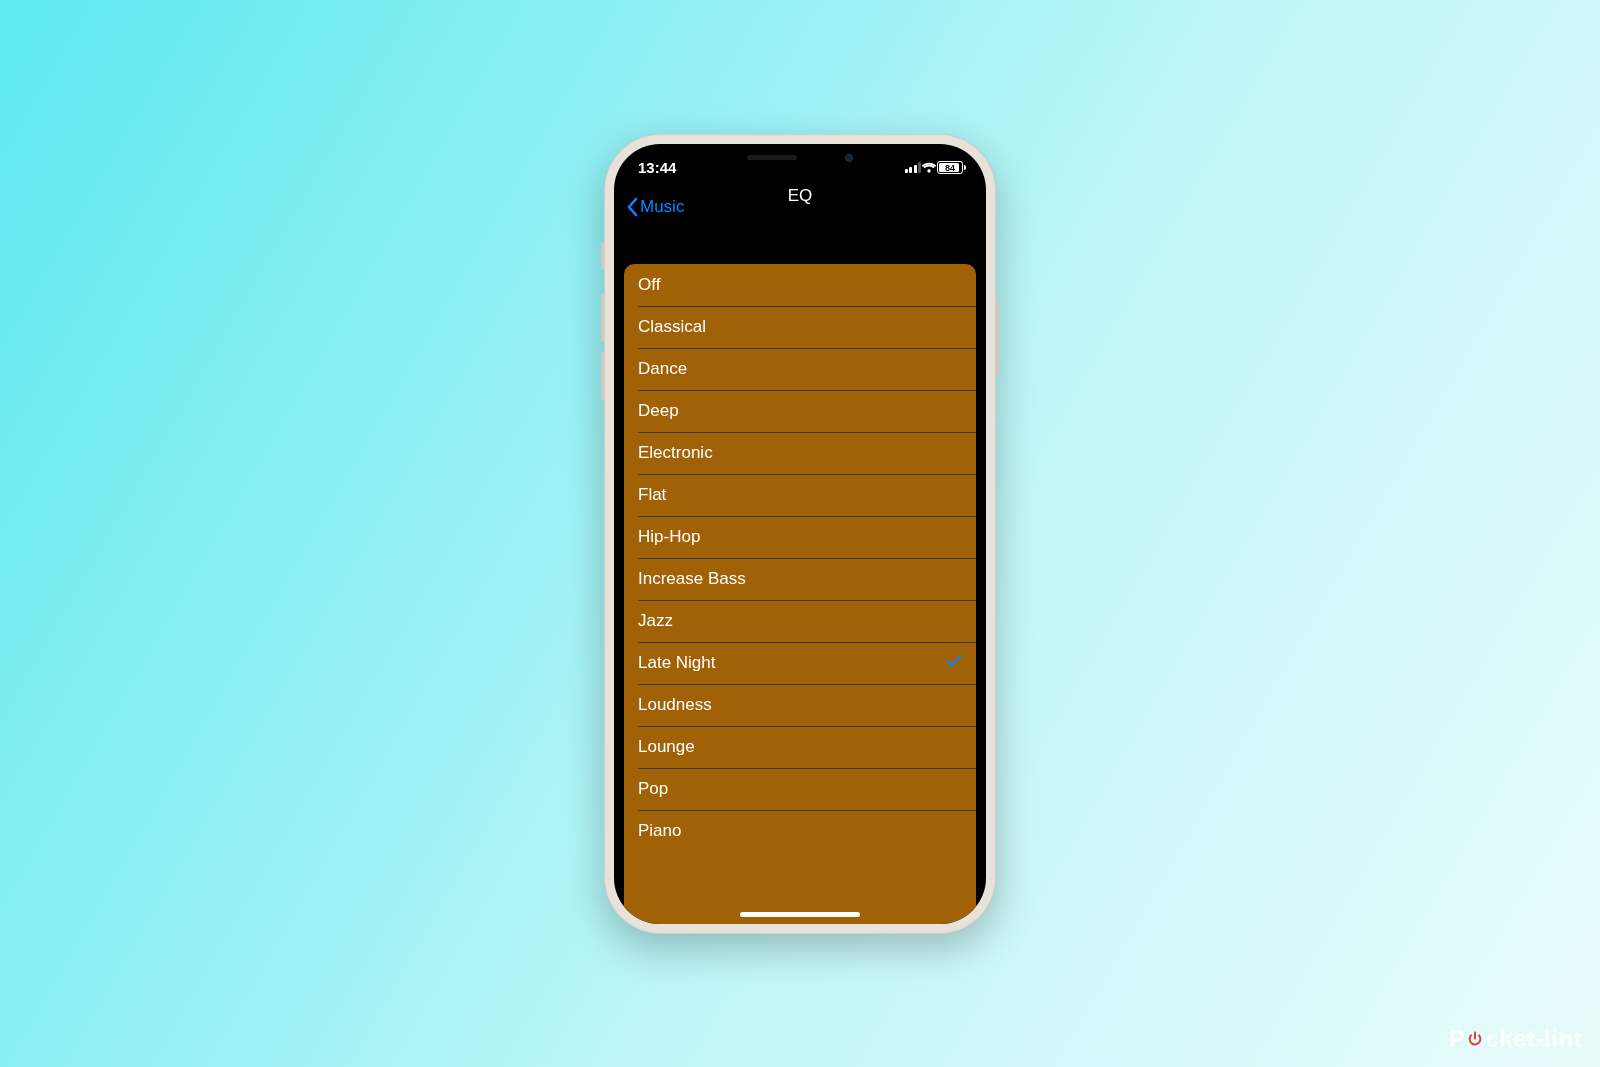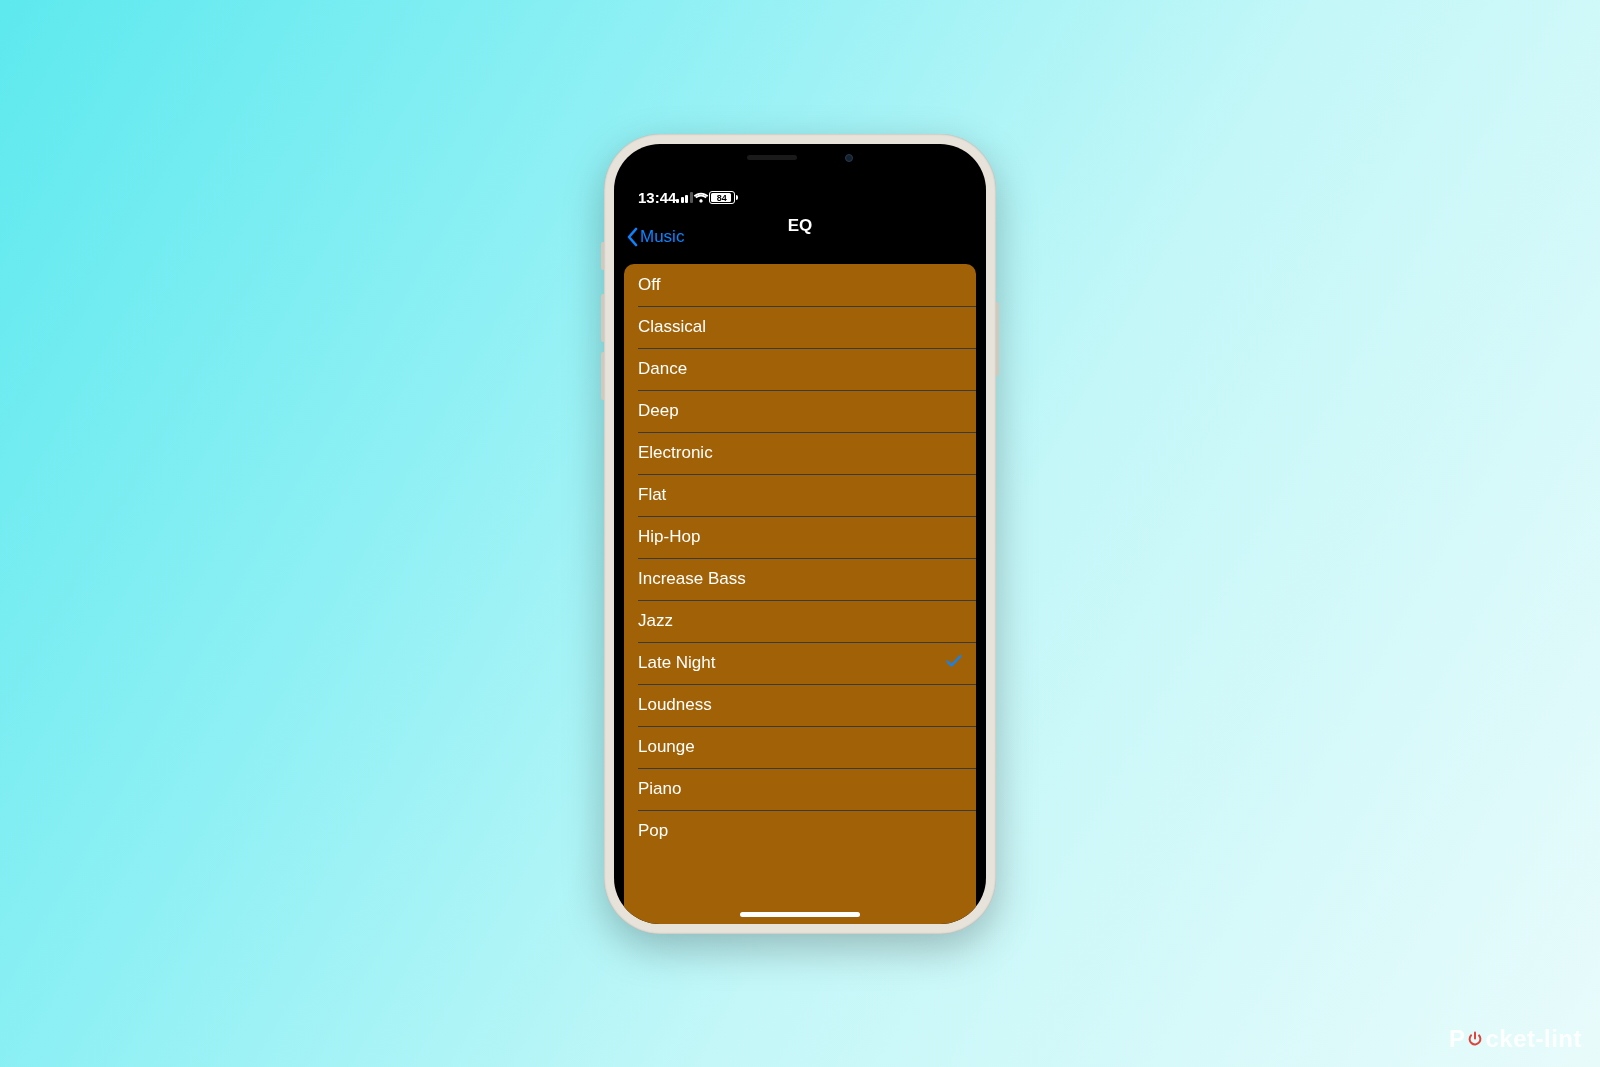--- a/index.html
+++ b/index.html
@@ -68,27 +68,26 @@
     gap:18px;
   }
   .notch .speaker { width:50px; height:5px; background:#1a1a1a; border-radius:3px; }
   .notch .camera { width:8px; height:8px; background:#112131; border-radius:50%; border:1px solid #2a3a4a; margin-left:30px; }
 
   
   .status-bar {
     height: 42px;
     display: flex;
     align-items: center;
-    justify-content: flex-start;
+    justify-content: space-between;
     padding: 0 20px 0 24px;
     font-size: 15px;
     font-weight: 600;
     position: relative;
     z-index: 5;
-    margin-top: 30px;
   }
   .status-left { padding-top:6px; }
   .status-right { display:flex; align-items:center; padding-top:6px; }
   .cell-bars { display:flex; align-items:flex-end; gap:1.5px; height:11px; }
   .cell-bars span { width:3px; background:#fff; border-radius:1px; display:block; }
   .cell-bars span:nth-child(1){height:4px;}
   .cell-bars span:nth-child(2){height:6px;}
   .cell-bars span:nth-child(3){height:8px;}
   .cell-bars span:nth-child(4){height:11px; background:#555;}
   .wifi-ic svg { display:block; }
@@ -110,21 +109,21 @@
     justify-content:center;
   }
   .back-btn {
     position:absolute; left:6px; top:0; bottom:0;
     display:flex; align-items:center; gap:2px;
     color:#0a84ff; font-size:17px;
     padding:0 6px;
     cursor:pointer;
   }
   .back-btn svg { display:block; }
-  .nav-title { font-size:17px; font-weight:700; color:#fff; }
+  .nav-title { font-size:17px; font-weight:400; color:#fff; }
 
   
   .list-container {
     position:absolute;
     top: 120px;
     left: 10px; right: 10px;
     bottom: 0;
     background:#a16207;
     border-radius:10px 10px 0 0;
     overflow:hidden;
@@ -259,24 +258,24 @@
                 <path d="M1.5 7.5 5.5 11.5 14.5 2" stroke="#0a84ff" stroke-width="2.2" stroke-linecap="round" stroke-linejoin="round"></path>
               </svg></span>
           </div>
           <div class="list-row">
             <span>Loudness</span>
           </div>
           <div class="list-row">
             <span>Lounge</span>
           </div>
           <div class="list-row">
+            <span>Pop</span>
+          </div>
+          <div class="list-row">
             <span>Piano</span>
-          </div>
-          <div class="list-row">
-            <span>Pop</span>
           </div>
         </div>
 
       <div class="home-indicator"></div>
     </div>
   </div>
 
   <div class="watermark">
     <span>P</span>
     <span class="pwr">

